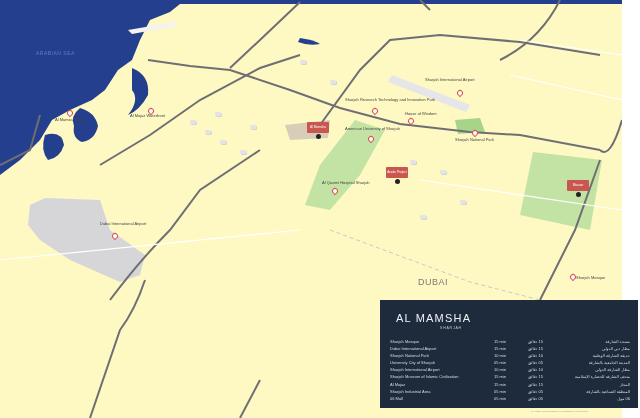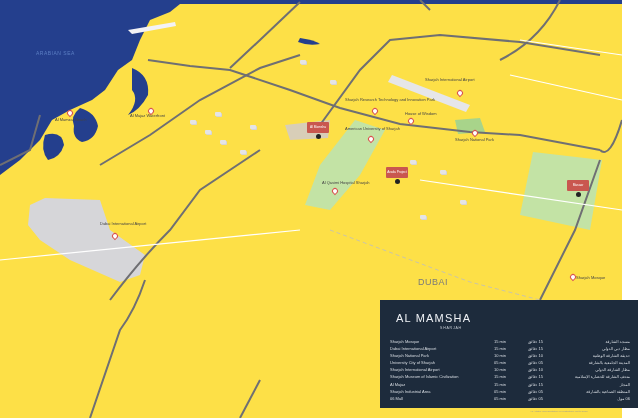--- a/index.html
+++ b/index.html
@@ -1,18 +1,18 @@
 <!DOCTYPE html>
 <html><head>
 <meta charset="utf-8">
 <style>
   * { box-sizing: border-box; margin: 0; padding: 0; }
   html, body { width: 640px; height: 418px; overflow: hidden; background: #ffffff; }
   body { font-family: "Liberation Sans", sans-serif; position: relative; }
-  #map { position: absolute; left: 0; top: 0; width: 622px; height: 418px; background: #fde047; overflow: hidden; text-decoration: underline; }
+  #map { position: absolute; left: 0; top: 0; width: 622px; height: 418px; background: #fef9c3; overflow: hidden; text-decoration: underline; }
   #map svg.base { position: absolute; left: 0; top: 0; }
   .lbl { position: absolute; font-size: 4px; color: #444; line-height: 1.15; text-align: center; white-space: nowrap; }
   .sea-lbl { position: absolute; left: 36px; top: 50px; font-size: 5px; color: #5c7fc4; letter-spacing: 0.5px; }
   .dubai-lbl { position: absolute; left: 418px; top: 277px; font-size: 9px; color: #7a7a7a; letter-spacing: 0.5px; }
   .pin { position: absolute; width: 6px; height: 6px; border-radius: 50% 50% 50% 0; transform: rotate(-45deg); border: 1.3px solid #d9534f; background: #fff; }
   .proj { position: absolute; width: 22px; height: 11px; background: #c9574f; color: #fff; font-size: 3.2px; text-align: center; line-height: 11px; border-radius: 1px; }
   .proj-pin { position: absolute; width: 5px; height: 5px; background: #222; border-radius: 50%; }
   .bldg { position: absolute; width: 6px; height: 4px; background: #e4e4e6; border-radius: 1px; box-shadow: 1px 1px 0 #d5d5d8; }
 
   #panel { position: absolute; left: 380px; top: 300px; width: 258px; height: 108px; background: #1d2b3c; color: #d8dde3; }

